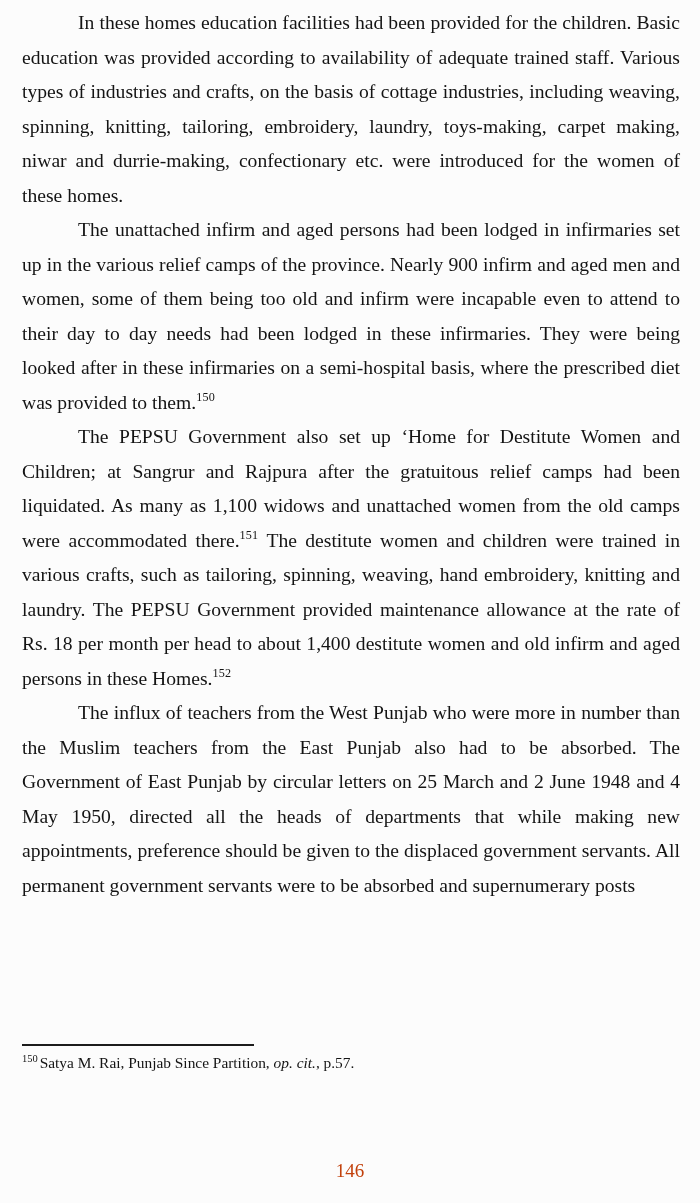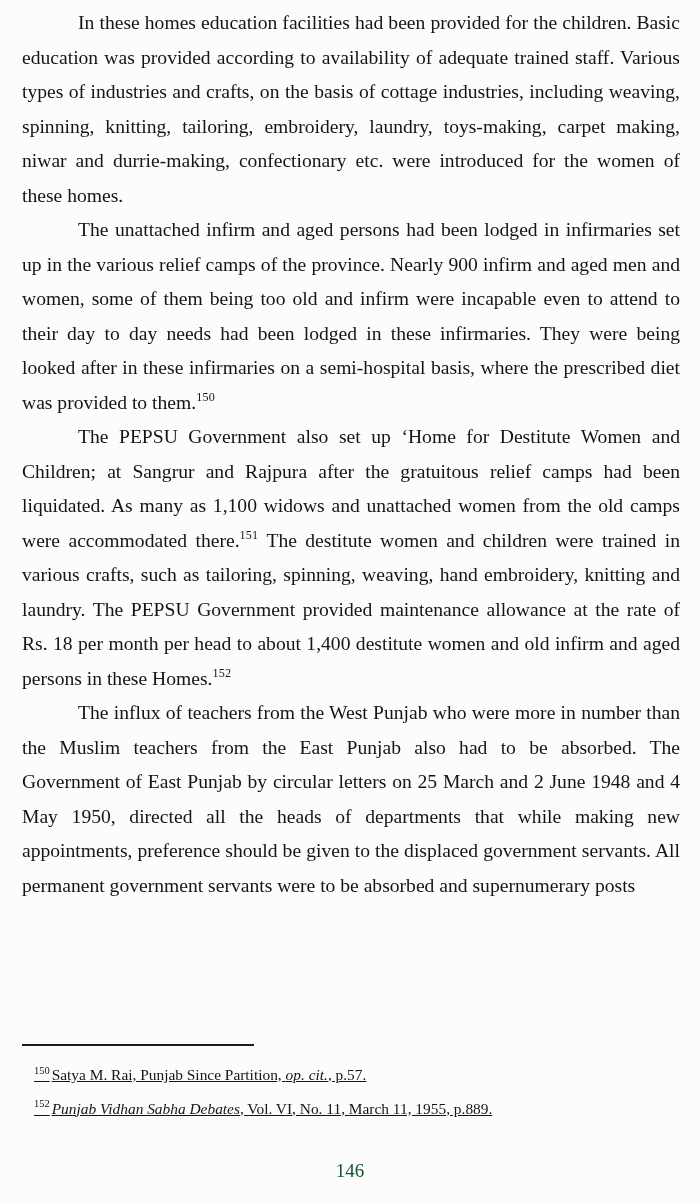--- a/index.html
+++ b/index.html
@@ -62,39 +62,38 @@
     position: absolute;
     left: 22px;
     top: 1052px;
     width: 660px;
     font-size: 15.4px;
     line-height: 21.5px;
     color: #141414;
     text-align: left;
   }
   .footnotes .fn-line {
-    margin: 12px;
+    margin: 0;
     white-space: nowrap;
-    text-decoration: underline;
   }
   .footnotes sup {
     font-size: 0.68em;
     vertical-align: super;
     line-height: 0;
     margin-right: 2px;
   }
   .it { font-style: italic; }
   .page-number {
     position: absolute;
     left: 0;
     top: 1160px;
     width: 700px;
     text-align: center;
     font-size: 19px;
-    color: #14532d;
+    color: #c2410c;
   }
 </style>
 </head>
 <body>
 
 <div class="page">
 
   <div class="body-text">
 
     <p><span>In these homes education facilities had been provided for the children. Basic education was provided according to availability of adequate trained staff. Various types of industries and crafts, on the basis of cottage industries, including weaving, spinning, knitting, tailoring, embroidery, laundry, toys-making, carpet making, niwar and durrie-making, confectionary etc. were introduced for the women of these homes.</span></p>
@@ -107,19 +106,18 @@
 
   </div>
 
   <div class="footnote-sep"></div>
 
   <div class="footnotes">
 
     <p class="fn-line"><sup>150</sup><span>Satya M. Rai, Punjab Since Partition, </span><span class="it">op. cit.</span><span>, p.57.</span></p>
 
 
-    <p class="fn-line"><sup>152</sup><span class="it">Punjab Vidhan Sabha Debates</span><span>, Vol. VI, No. 11, March 11, 1955, p.889.</span></p>
 
   </div>
 
   <div class="page-number">146</div>
 
 </div>
 
 </body></html>

